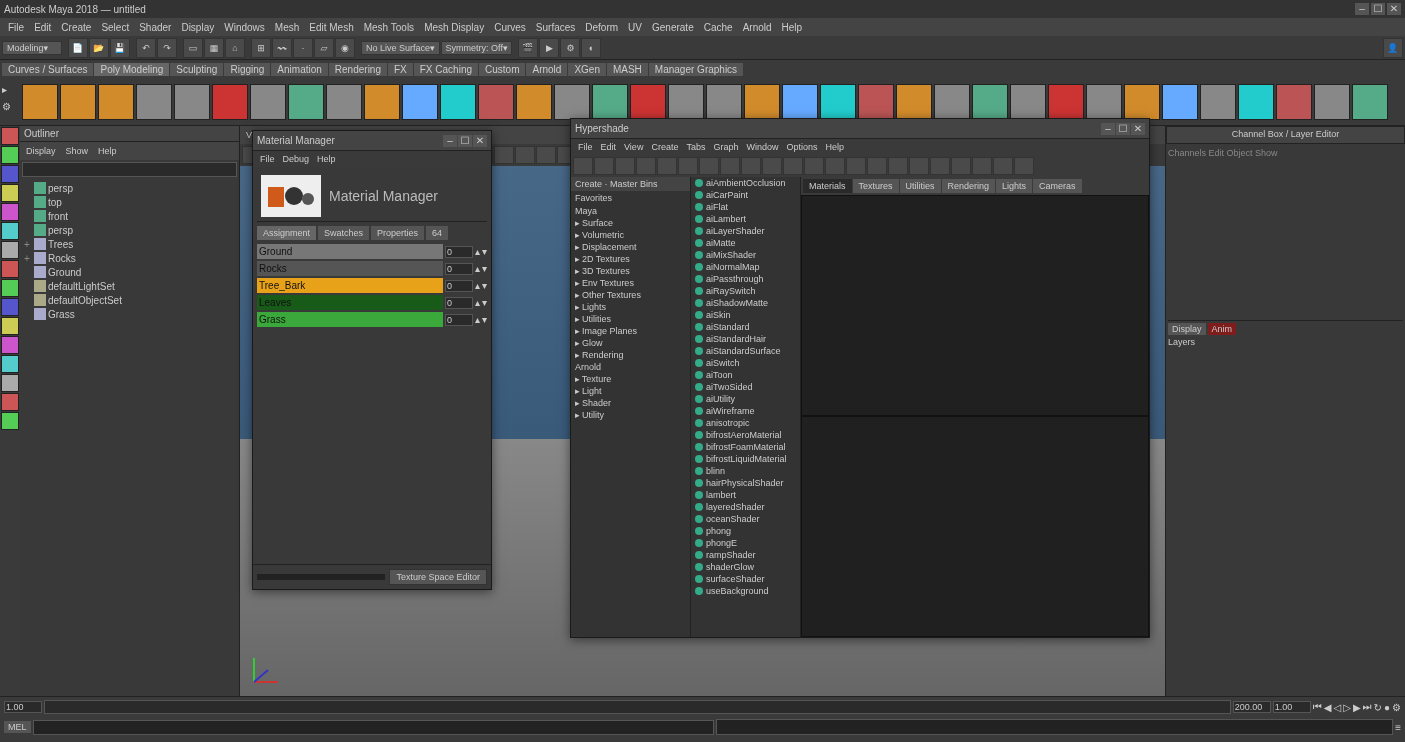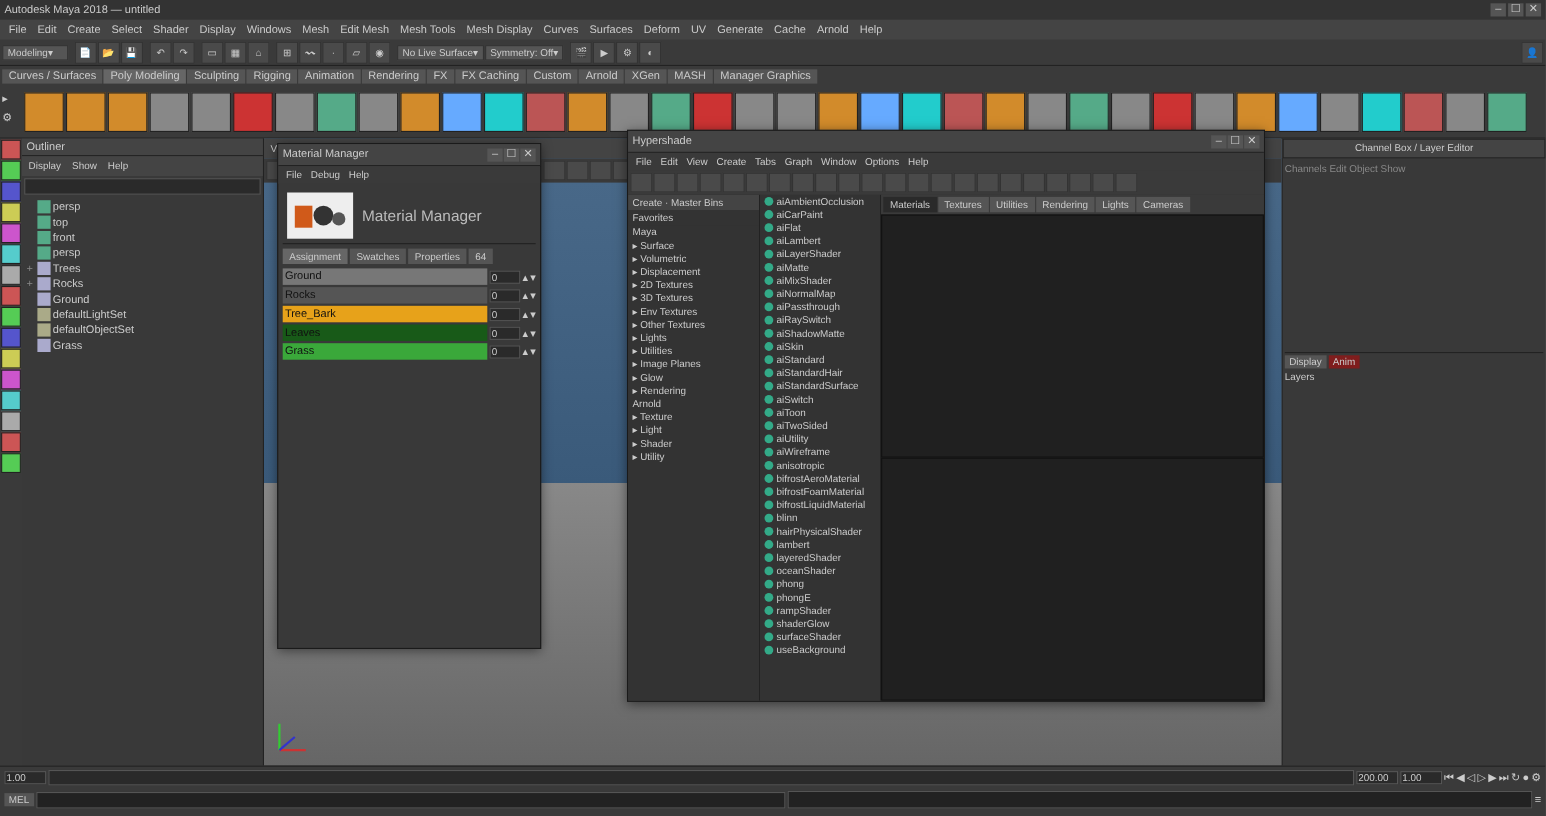--- a/index.html
+++ b/index.html
@@ -404,20 +404,24 @@
           <span style="cursor:pointer">▾</span>
         </div>
         <div class="optrow">
           <span style="flex:1;padding:2px;background:#3aa83a;color:#111">Grass</span>
           <input class="numf" value="0" style="">
           <span style="cursor:pointer">▴</span>
           <span style="cursor:pointer">▾</span>
         </div>
       </div>
   </div>
+  <div class="mm-bottom" style="display:flex;gap:4px;justify-content:flex-end">
+    <div style="flex:1;height:6px;background:#222;align-self:center"></div>
+    <button>Texture Space Editor</button>
+  </div>
 </div>
 
 <div class="floating hs" style="left:570px;top:118px;width:580px;height:520px">
   <div class="ftitle">
     <span>Hypershade</span>
     <div class="fwctl">
         <span>–</span>
         <span>☐</span>
         <span>✕</span>
       </div>

